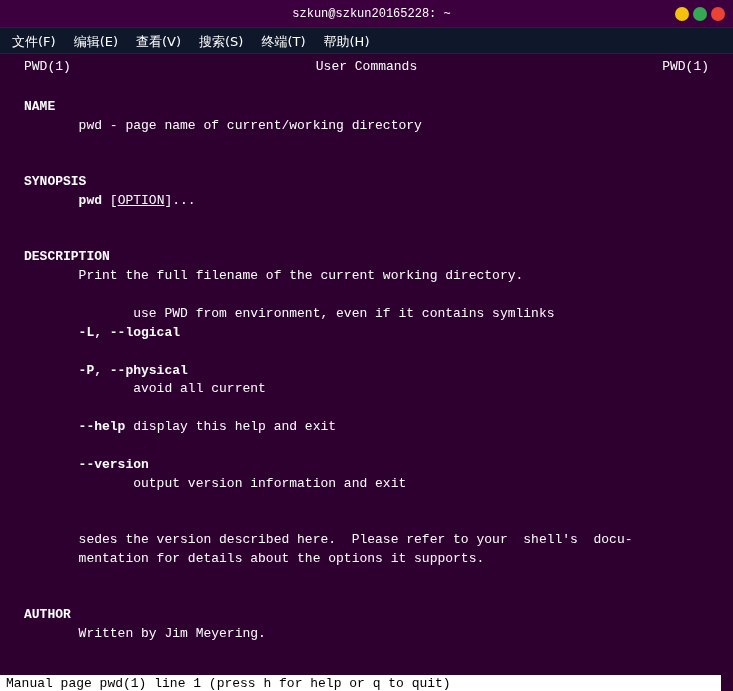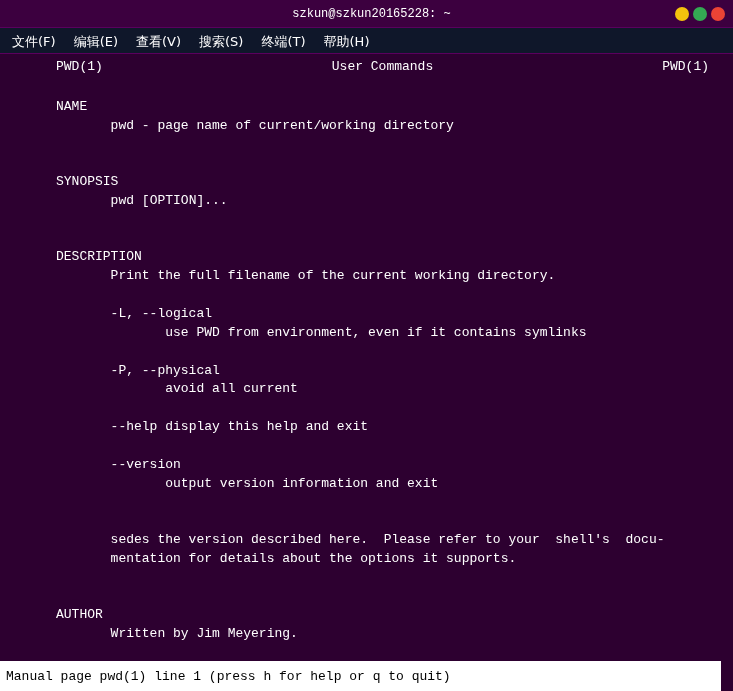--- a/index.html
+++ b/index.html
@@ -68,51 +68,51 @@
       font-family: 'DejaVu Sans', sans-serif;
     }
 
     
     .terminal {
       background: #2d0030;
       padding: 4px 24px;
       height: calc(691px - 28px - 26px - 22px);
       overflow: hidden;
       line-height: 1.45;
-      margin-left: 32px;
     }
 
     
     .statusbar {
       position: absolute;
       bottom: 0;
       left: 0;
       right: 12px;
-      height: 30px;
+      height: 16px;
       background: #ffffff;
       color: #000000;
       display: flex;
       align-items: center;
       padding: 0 6px;
       font-size: 13px;
       font-family: 'Courier New', Courier, monospace;
     }
 
     .man-header {
       display: flex;
       justify-content: space-between;
       color: #ffffff;
       margin-bottom: 2px;
     }
 
     .bold-text {
-      font-weight: normal;
+      font-weight: bold;
     }
 
     .underline-text {
+      text-decoration: underline;
     }
 
     .line {
       white-space: pre;
       color: #ffffff;
       line-height: 1.45;
     }
 
     .empty-line {
       height: 1.45em;
@@ -155,22 +155,22 @@
 
   <div class="line">
 <span class="bold-text">SYNOPSIS</span></div>
   <div class="line">       <span class="bold-text">pwd</span> [<span class="underline-text">OPTION</span>]...</div>
   <div class="empty-line"></div>
 
   <div class="line">
 <span class="bold-text">DESCRIPTION</span></div>
   <div class="line">       Print the full filename of the current working directory.</div>
   <div class="empty-line"></div>
+  <div class="line">              use PWD from environment, even if it contains symlinks</div>
   <div class="line">       <span class="bold-text">-L, --logical</span></div>
-  <div class="line">              use PWD from environment, even if it contains symlinks</div>
   <div class="empty-line"></div>
   <div class="line">       <span class="bold-text">-P, --physical</span></div>
   <div class="line">              avoid all current</div>
   <div class="empty-line"></div>
   <div class="line">       <span class="bold-text">--help</span> display this help and exit</div>
   <div class="empty-line"></div>
   <div class="line">       <span class="bold-text">--version</span></div>
   <div class="line">              output version information and exit</div>
   <div class="empty-line"></div>
   <div class="empty-line"></div>

